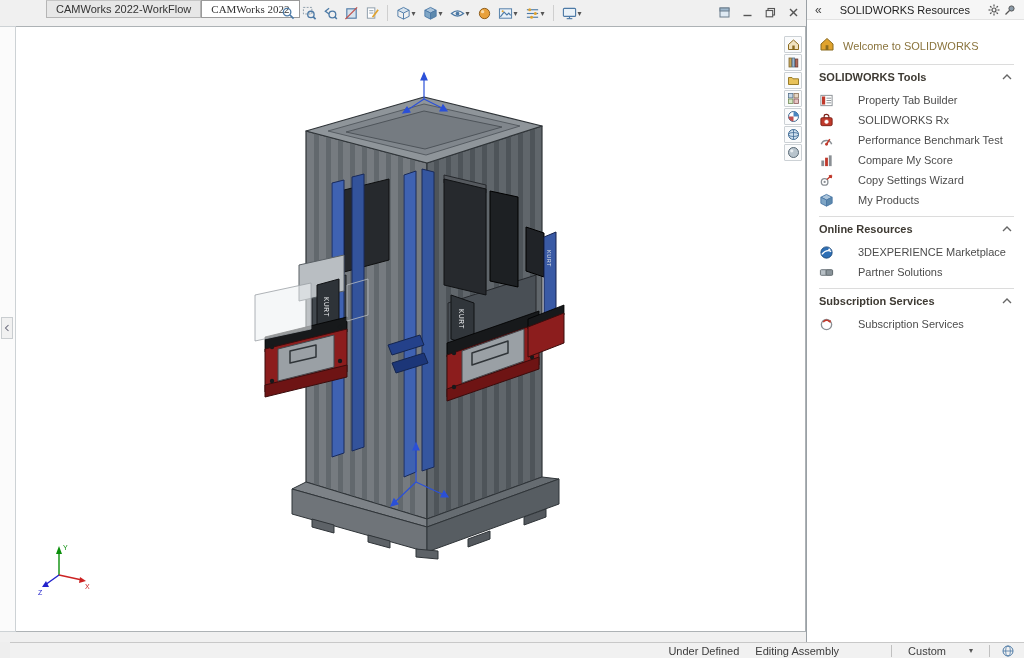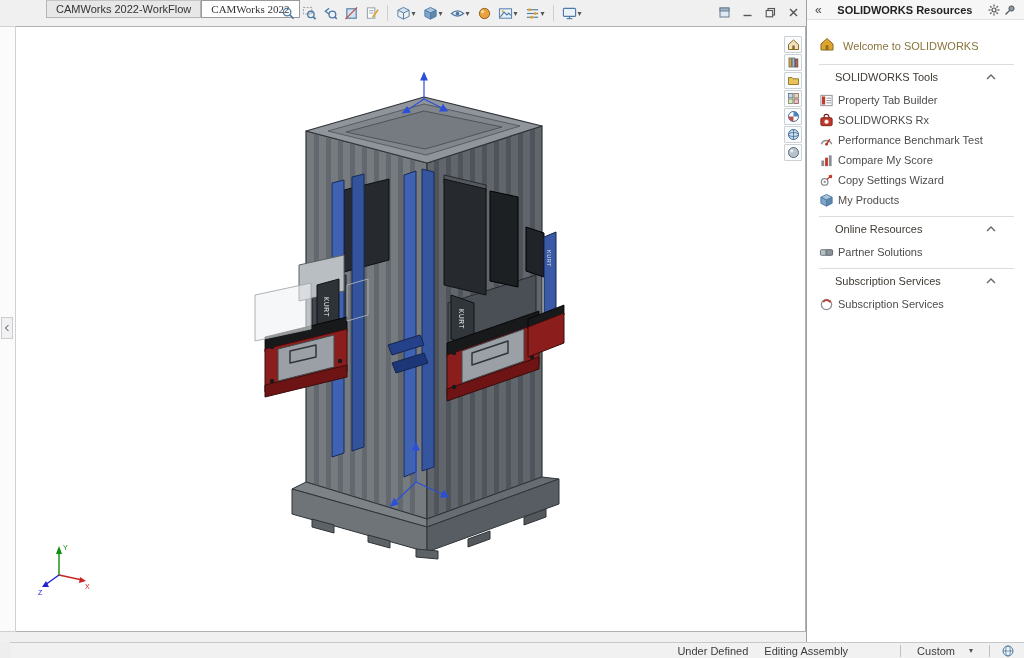--- a/index.html
+++ b/index.html
@@ -33,40 +33,40 @@
   .model-svg { display:block; }
 
   .side-tabs { position:absolute; right:3px; top:36px; width:19px; display:flex; flex-direction:column; gap:1px; }
   .st { width:18px; height:17px; display:flex; align-items:center; justify-content:center; background:#fafbfc; border:1px solid #ccd1d5; border-radius:1px; padding:0; cursor:pointer; }
   .st svg { width:13px; height:13px; }
 
   
   .taskpane { position:absolute; right:0; top:0; bottom:16px; width:218px; background:#ffffff; border-left:1px solid #9aa0a5; }
   .tp-header { height:20px; display:flex; align-items:center; padding:0 6px; background:#f6f6f6; border-bottom:1px solid #e3e3e3; }
   .tp-collapse { font-size:12px; color:#444; background:none; border:none; cursor:pointer; padding:0 2px; }
-  .tp-title { flex:1; text-align:center; font-weight:bold; color:#222; }
+  .tp-title { flex:1; text-align:center; font-weight:normal; color:#222; }
   .tp-hbtn { background:none; border:none; padding:0 2px; cursor:pointer; display:flex; }
   .tp-hbtn svg { width:12px; height:12px; }
   .tp-body { padding:6px 8px 0 12px; }
   .welcome-row { display:flex; align-items:flex-end; gap:8px; margin:10px 0 12px; color:#8a743d; cursor:pointer; }
   .welcome-row svg { width:16px; height:16px; }
   .tp-div { border:0; border-top:1px solid #dcdcdc; margin:6px 2px 6px 0; }
-  .tp-sec-head { display:flex; align-items:center; margin:5px 16px 7px; font-weight:normal; color:#3e3a33; }
+  .tp-sec-head { display:flex; align-items:center; margin:5px 0 7px; font-weight:bold; color:#3e3a33; }
   .tp-chevron { margin-left:auto; margin-right:4px; background:none; border:none; cursor:pointer; display:flex; }
   .tp-chevron svg { width:10px; height:8px; }
-  .tp-item { display:flex; align-items:center; gap:4px; height:20px; color:#4c4c4c; cursor:pointer; }
+  .tp-item { display:flex; align-items:center; gap:24px; height:20px; color:#4c4c4c; cursor:pointer; }
   .tp-item svg { width:15px; height:15px; flex:0 0 15px; }
 
   
   .statusbar { position:absolute; left:10px; right:0; bottom:0; height:16px; background:#f1f1f1; border-top:1px solid #c8c8c8; display:flex; align-items:center; padding:0 6px; color:#3c3c3c; }
   .sb-spacer { flex:1; }
   .sb-status { margin-right:16px; }
   .sb-mode { margin-right:44px; }
   .sb-sep { width:1px; height:12px; background:#c0c0c0; margin:0 8px; }
-  .sb-custom { display:flex; align-items:center; gap:14px; padding:0 8px; cursor:pointer; }
+  .sb-custom { display:flex; align-items:center; gap:23px; padding:0 8px; cursor:pointer; }
   .sb-custom .caret { font-size:8px; color:#555; }
   .sb-globe { display:flex; margin:0 4px; cursor:pointer; }
   .sb-globe svg { width:12px; height:12px; }
 </style>
 </head>
 <body>
 
 <div class="window">
   <div class="main">
 
@@ -495,20 +495,28 @@
       <div class="tp-sec-head">
         <span>Online Resources</span>
         <button class="tp-chevron">
             <svg viewBox="0 0 10 8">
               <polyline points="1,6 5,2 9,6" fill="none" stroke="#666" stroke-width="1.4"></polyline>
             </svg>
           </button>
       </div>
       <div class="tp-item">
         <svg viewBox="0 0 16 16">
+            <circle cx="8" cy="8" r="6" fill="#2e6fb5" stroke="#1d4a7a" stroke-width="1"></circle>
+            <path d="M3 10 Q8 4 13 7" fill="none" stroke="#fff" stroke-width="1.4"></path>
+            <circle cx="11" cy="5" r="1.2" fill="#fff"></circle>
+          </svg>
+        <span>3DEXPERIENCE Marketplace</span>
+      </div>
+      <div class="tp-item">
+        <svg viewBox="0 0 16 16">
             <rect x="1.5" y="5" width="7" height="6" rx="1" fill="#b8c0c6" stroke="#6a7278" stroke-width="1"></rect>
             <rect x="7.5" y="5" width="7" height="6" rx="1" fill="#8a949a" stroke="#5a6368" stroke-width="1"></rect>
           </svg>
         <span>Partner Solutions</span>
       </div>
 
       <hr class="tp-div">
       <div class="tp-sec-head">
         <span>Subscription Services</span>
         <button class="tp-chevron">

